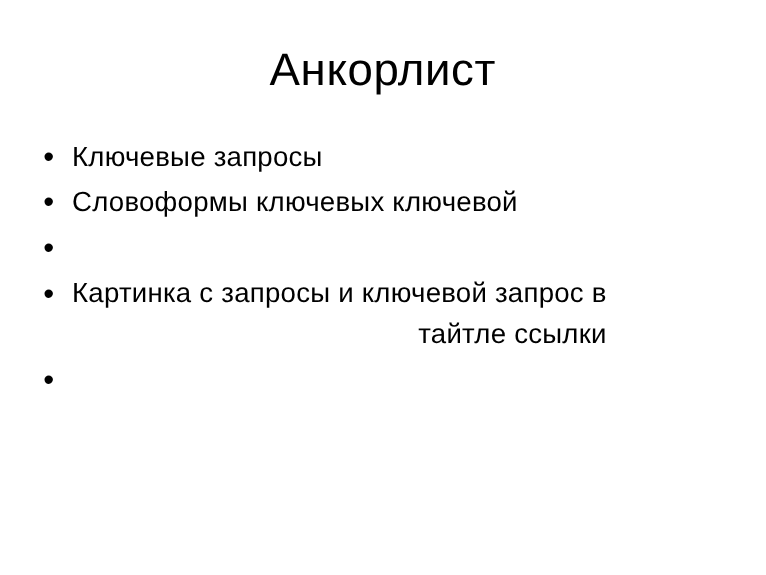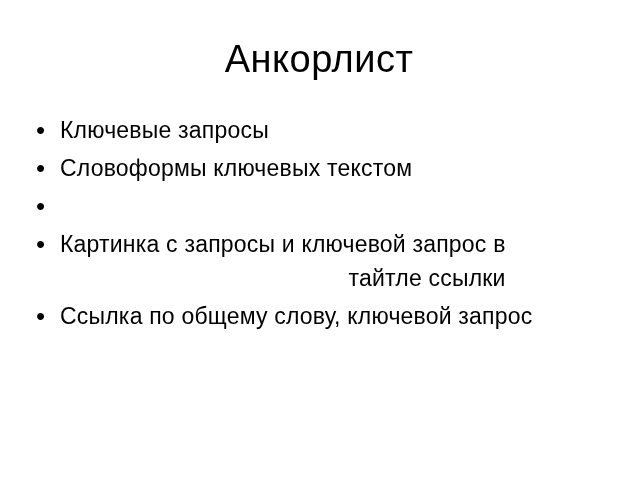--- a/index.html
+++ b/index.html
@@ -62,33 +62,32 @@
   <div class="slide-content">
       <div class="list-item">
         <span class="marker">•</span>
         <span class="text">
           <div>Ключевые запросы</div>
         </span>
       </div>
       <div class="list-item">
         <span class="marker">•</span>
         <span class="text">
-          <div>Словоформы ключевых текстом</div>
+          <div>Словоформы ключевых ключевой</div>
         </span>
       </div>
       <div class="list-item">
         <span class="marker">•</span>
       </div>
       <div class="list-item">
         <span class="marker">•</span>
         <span class="text">
           <div>Картинка с запросы и ключевой запрос в</div>
           <div>тайтле ссылки</div>
         </span>
       </div>
       <div class="list-item">
         <span class="marker">•</span>
         <span class="text">
-          <div>Ссылка по общему слову, ключевой запрос</div>
         </span>
       </div>
     </div>
 </div>
 
 </body></html>

